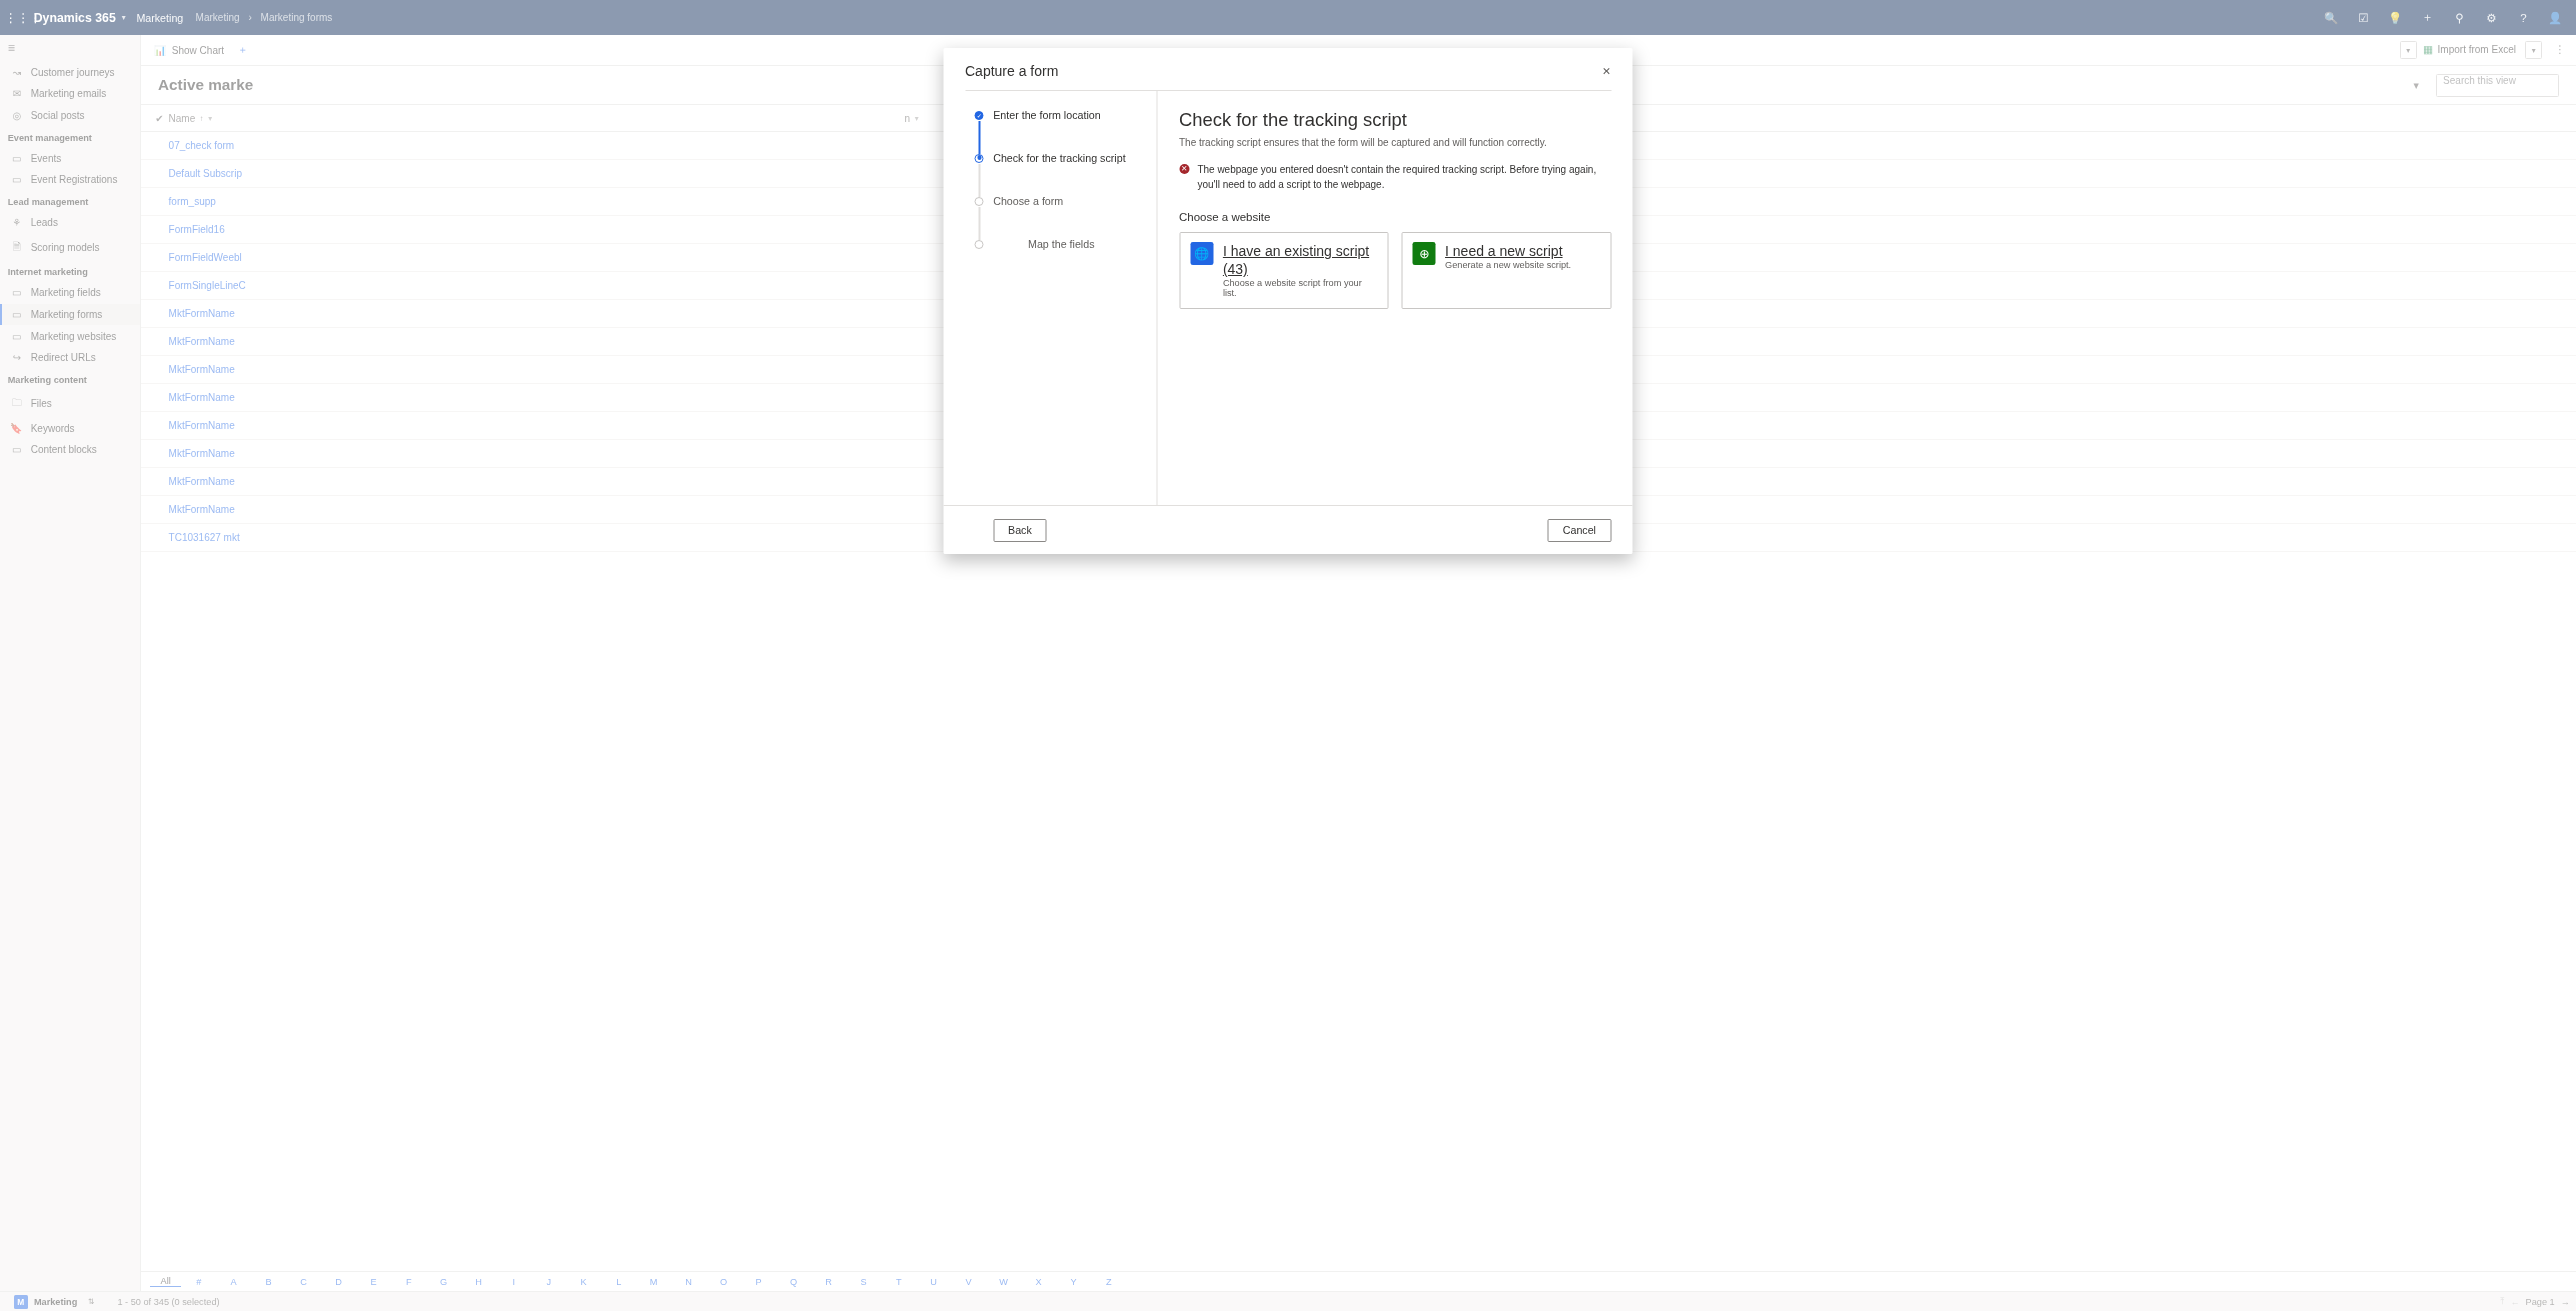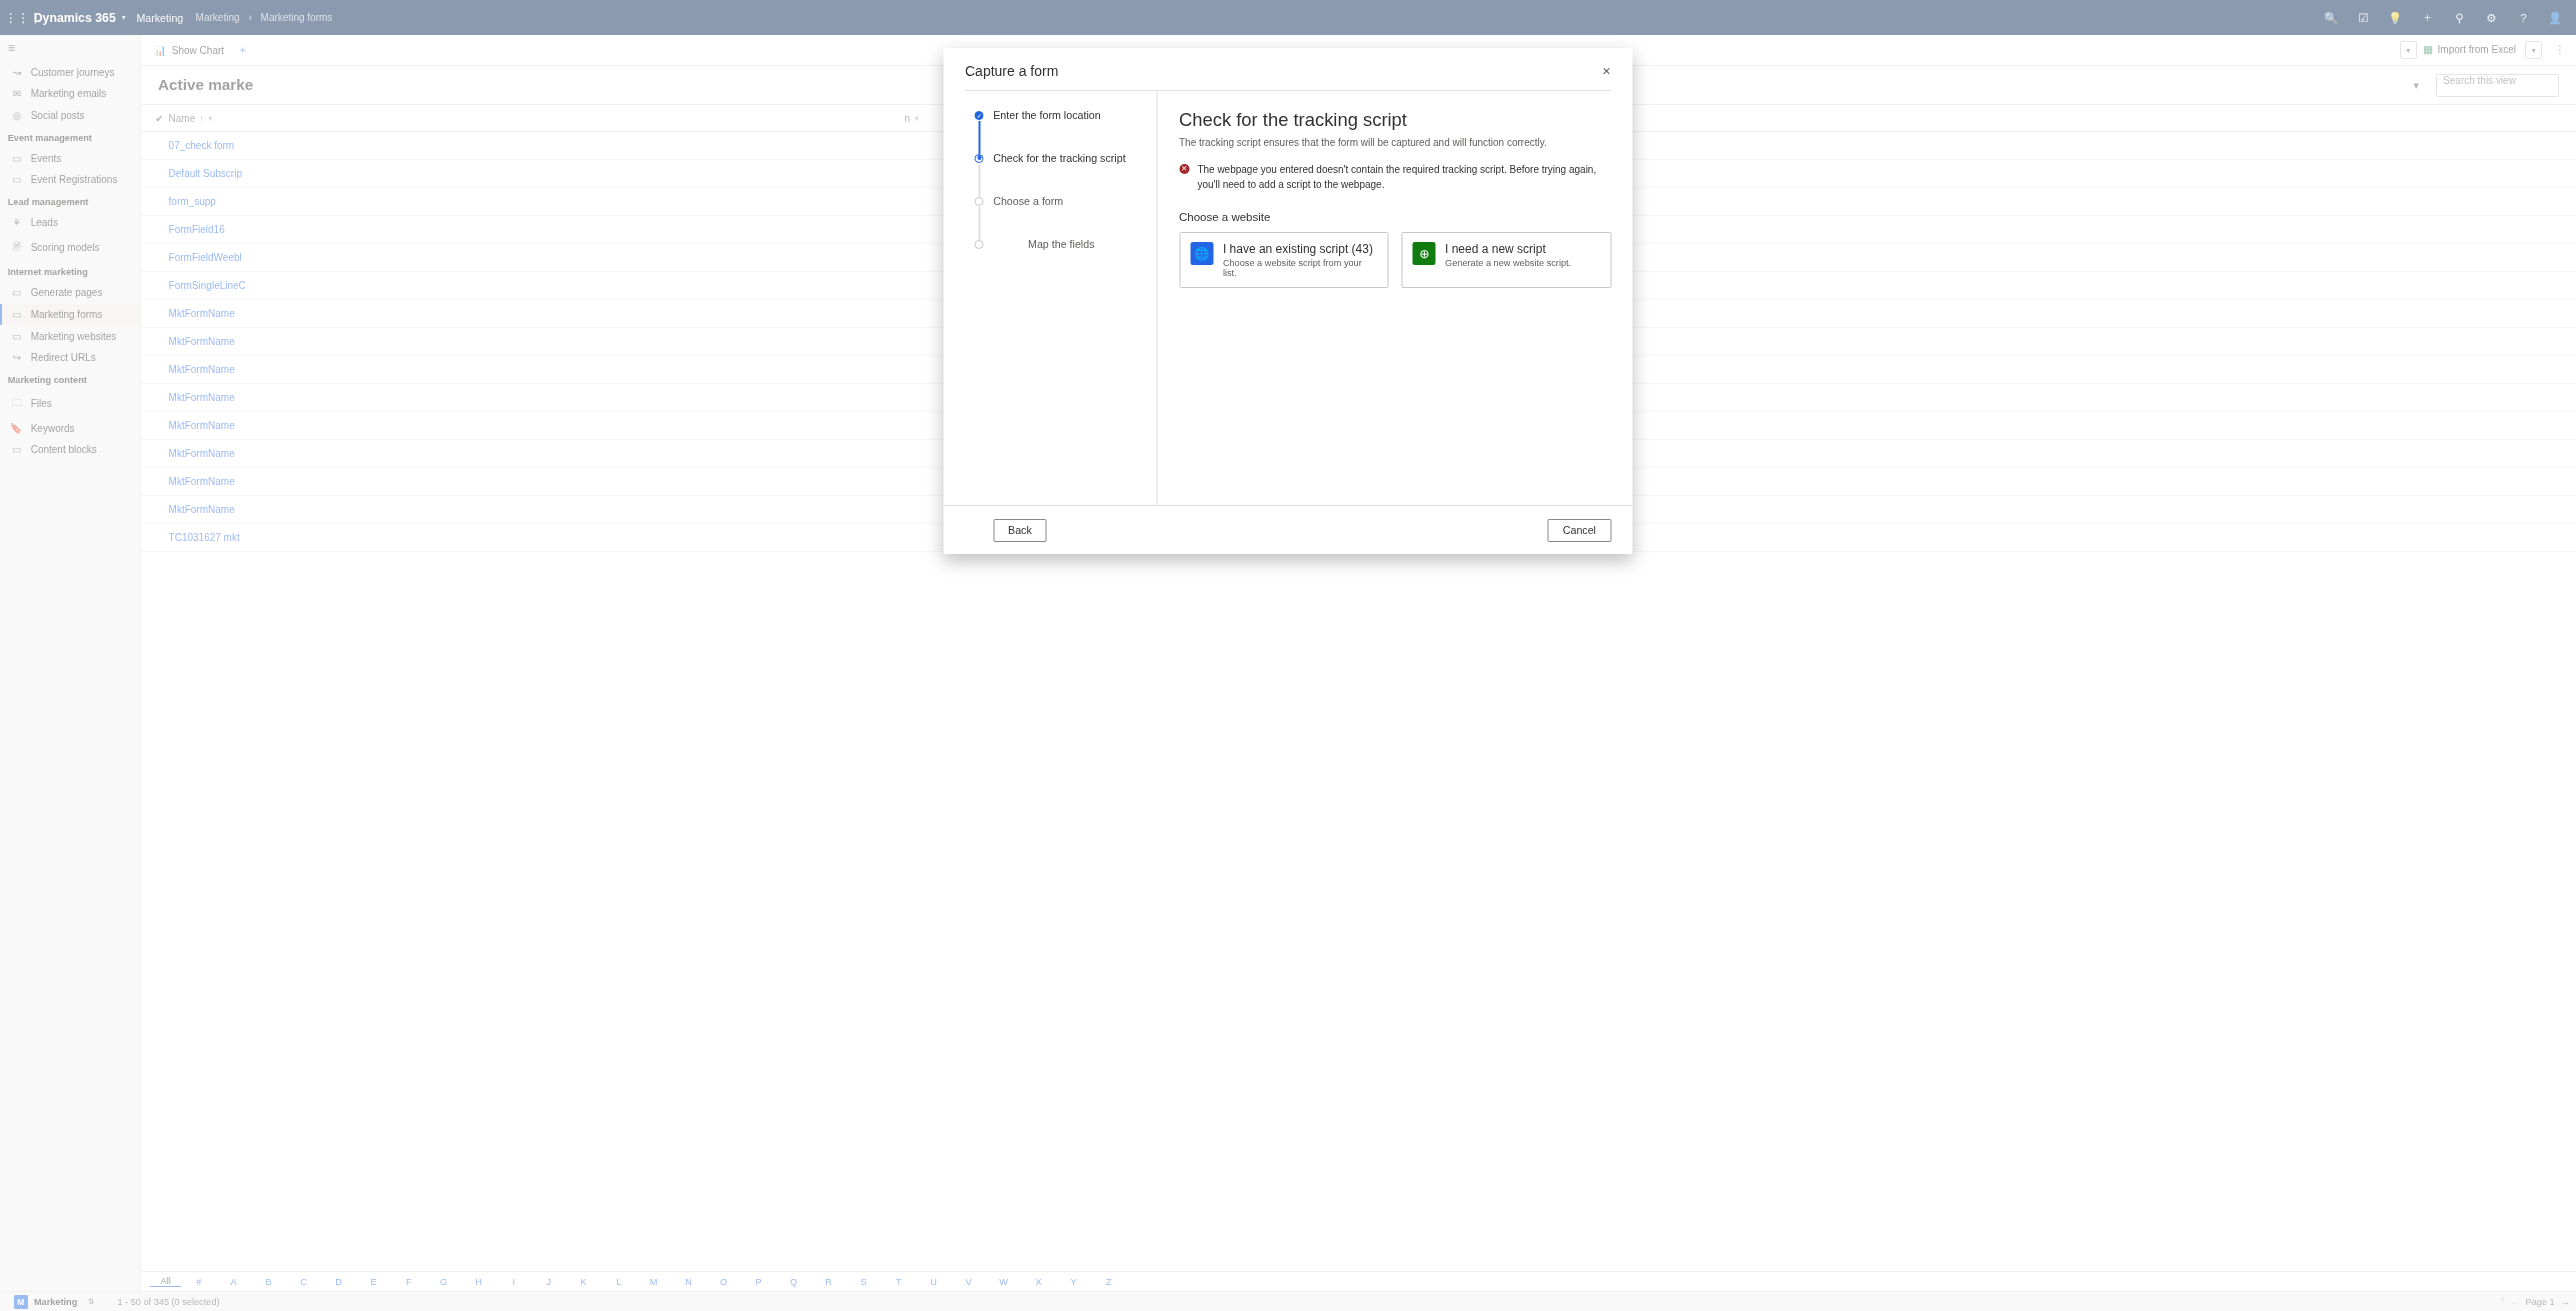--- a/index.html
+++ b/index.html
@@ -105,21 +105,21 @@
 .dialog .content h2 { font-size: 18.4px; font-weight: 400; color: #323130; margin-bottom: 6.1px; }
 .dialog .content .sub { font-size: 10px; color: #605e5c; margin-bottom: 14px; }
 .dialog .content .err { display: flex; gap: 7.7px; font-size: 10px; color: #323130; margin-bottom: 18.4px; line-height: 1.5; }
 .dialog .content .err .eic { width: 10.7px; height: 10.7px; border-radius: 50%; background: #a4262c; color: #fff; font-size: 7.7px; display: flex; align-items: center; justify-content: center; flex-shrink: 0; margin-top: 1.5px; }
 .dialog .content h4 { font-size: 11.5px; font-weight: 400; color: #323130; margin-bottom: 9.2px; }
 .dialog .content .cards { display: flex; gap: 12.3px; }
 .dialog .card { flex: 1; border: 0.8px solid #c8c6c4; border-radius: 1.5px; padding: 9.2px 10.7px; display: flex; gap: 9.2px; cursor: pointer; }
 .dialog .card .cic { width: 23px; height: 23px; border-radius: 2.3px; display: flex; align-items: center; justify-content: center; color: #fff; font-size: 12.3px; flex-shrink: 0; }
 .dialog .card.blue .cic { background: #2266e3; }
 .dialog .card.green .cic { background: #107c10; }
-.dialog .card .ct { font-size: 12px; color: #323130; line-height: 1.3; }
+.dialog .card .ct { font-size: 14px; color: #323130; line-height: 1.3; text-decoration: underline; }
 .dialog .card .cs { font-size: 9.2px; color: #605e5c; }
 
 .dialog .dfoot { border-top: 0.8px solid #e1dfdd; padding: 12.3px 21.5px; display: flex; }
 .dialog .dfoot .dbtn { border: 0.8px solid #8a8886; background: #fff; padding: 4.6px 14px; font-size: 10.7px; cursor: pointer; border-radius: 1.5px; color: #323130; margin-left: 28px; }
 .dialog .dfoot .spacer { flex: 1; }
 </style>
 </head>
 <body>
 
 <div class="topbar">
@@ -174,21 +174,21 @@
           <span class="ic">⚘</span>
           <span>Leads</span>
         </div>
         <div class="item">
           <span class="ic">🗎</span>
           <span>Scoring models</span>
         </div>
         <div class="grp">Internet marketing</div>
         <div class="item">
           <span class="ic">▭</span>
-          <span>Generate pages</span>
+          <span>Marketing fields</span>
         </div>
         <div class="item active">
           <span class="ic">▭</span>
           <span>Marketing forms</span>
         </div>
         <div class="item">
           <span class="ic">▭</span>
           <span>Marketing websites</span>
         </div>
         <div class="item">

